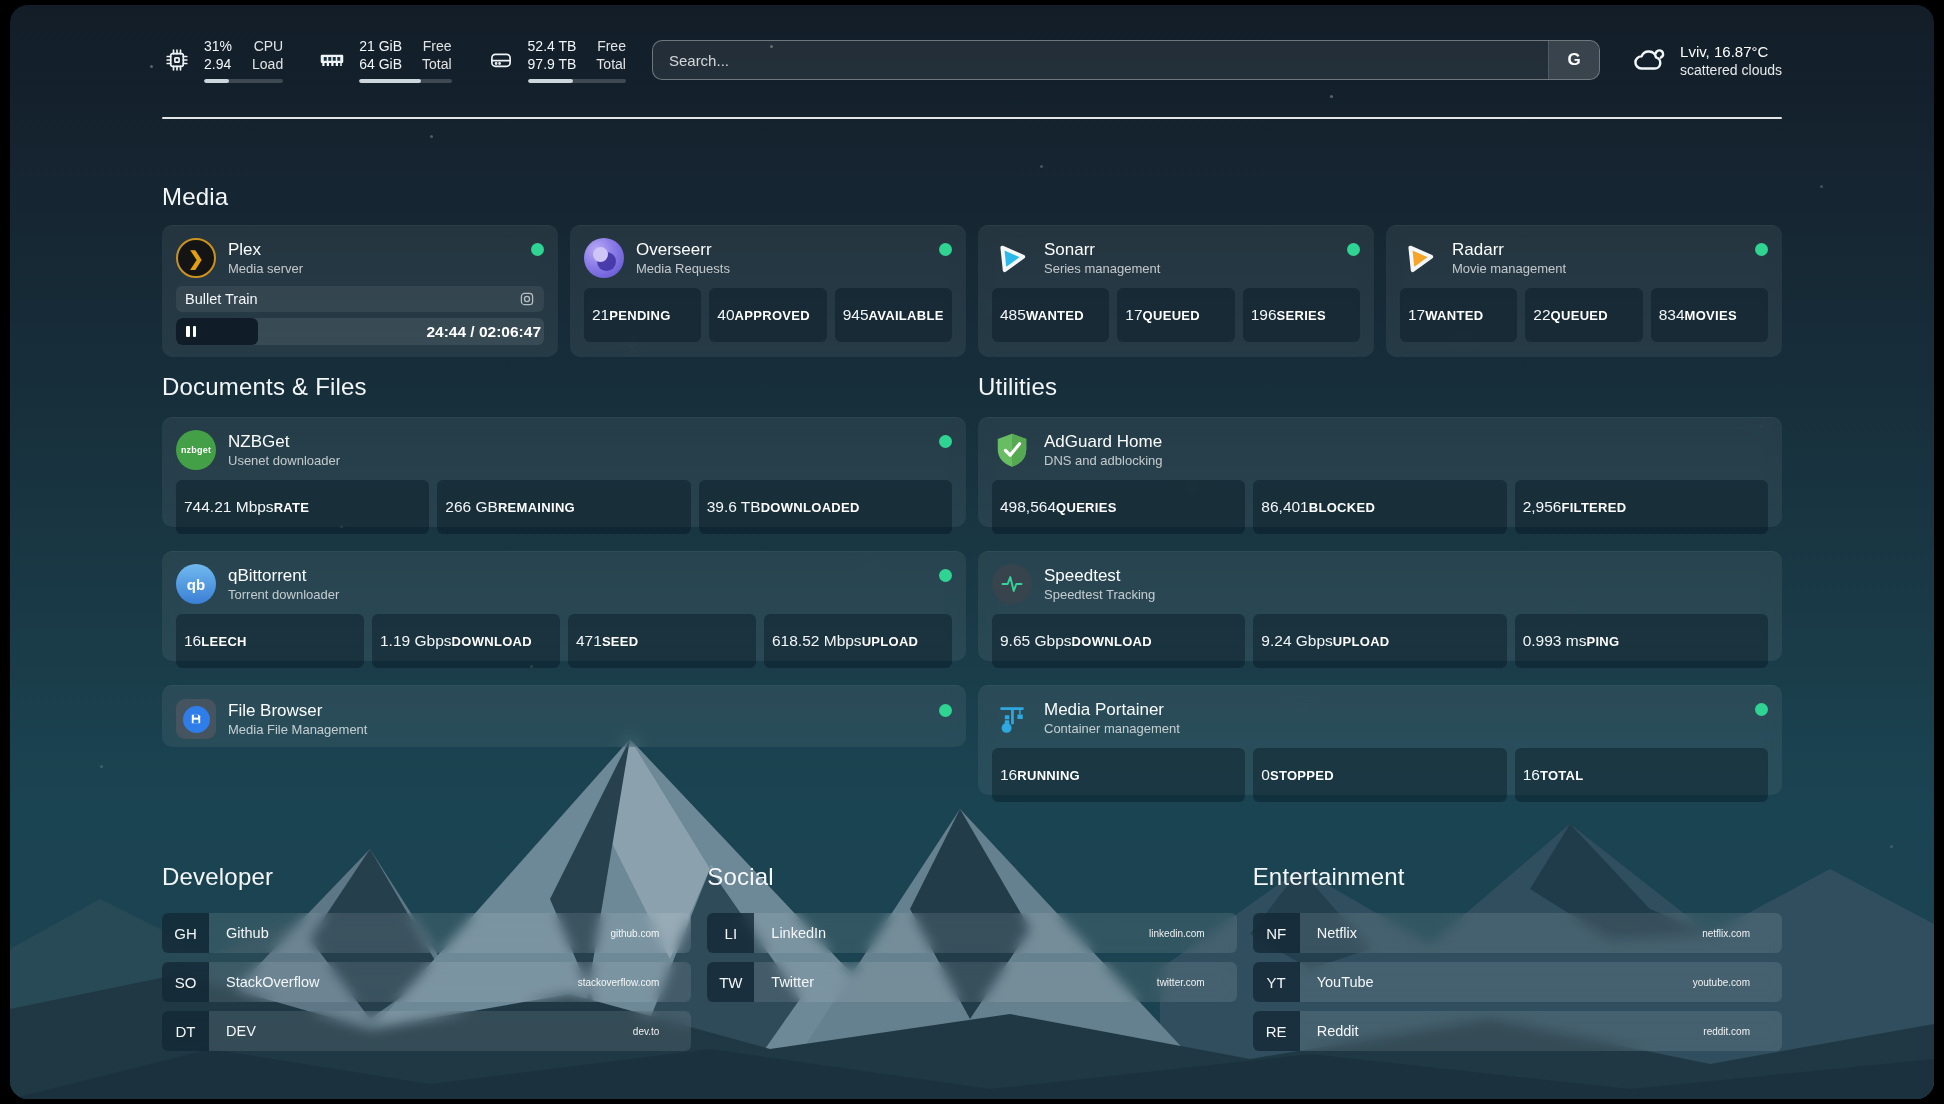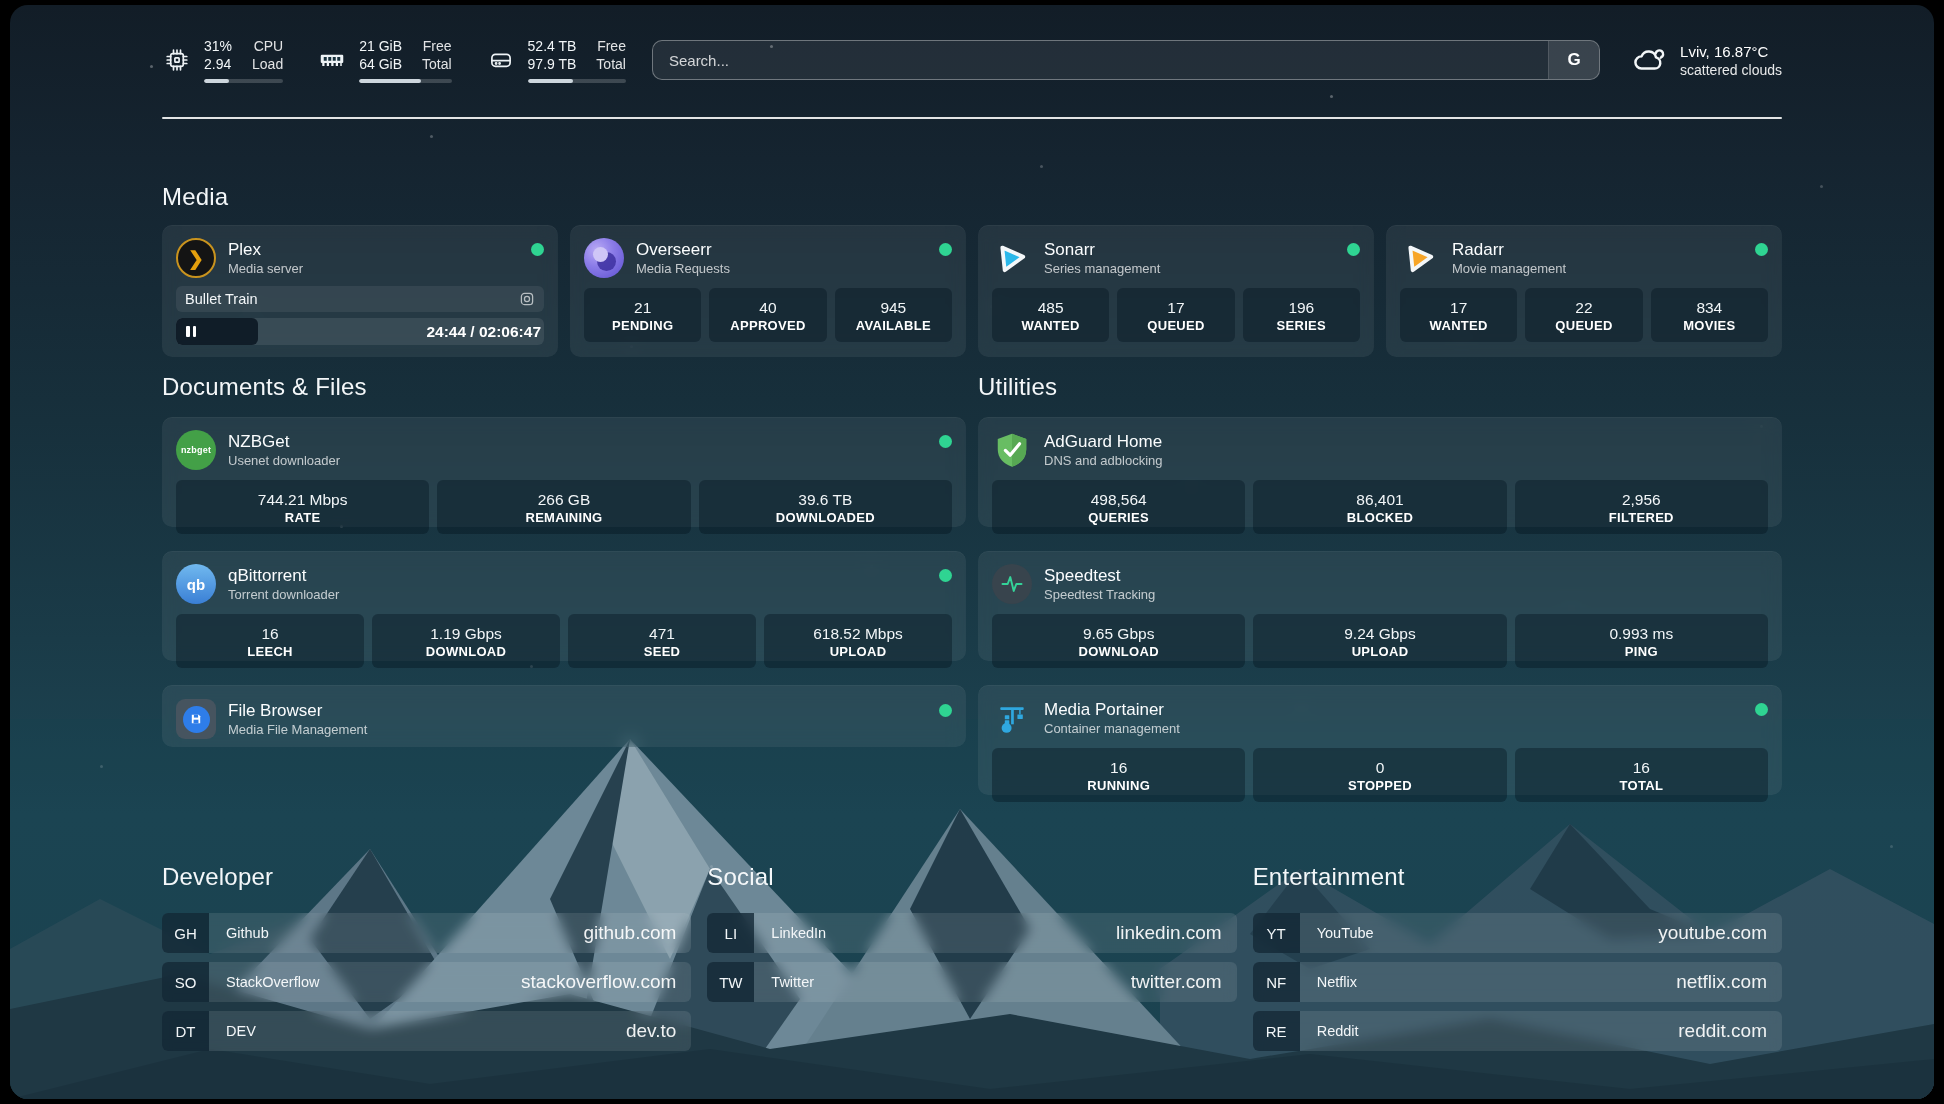--- a/index.html
+++ b/index.html
@@ -51,22 +51,22 @@
   .card.h132{height:132px;box-sizing:border-box;}
   .card.h110{height:110px;box-sizing:border-box;}
   .card.h62{height:62px;box-sizing:border-box;padding-top:14px;}
   .svc-head{display:flex;gap:12px;align-items:center;}
   .svc-icon{flex:none;width:40px;height:40px;display:flex;align-items:center;justify-content:center;}
   .svc-meta{display:flex;flex-direction:column;min-width:0;}
   .svc-name{font-size:17px;font-weight:500;line-height:21px;color:#fbfdfe;white-space:nowrap;}
   .svc-desc{font-size:13px;color:rgba(255,255,255,.72);line-height:17px;white-space:nowrap;}
   .dot{flex:none;width:13px;height:13px;border-radius:50%;background:#2fd492;margin-left:auto;align-self:flex-start;margin-top:5px;}
   .stats{display:flex;gap:8px;margin-top:10px;}
-  .stat{flex:1;background:rgba(3,18,28,.38);border-radius:6px;display:flex;flex-direction:column;align-items:center;
-    justify-content:center;padding:5px 18px;min-height:44px;}
+  .stat{flex:1;background:rgba(3,18,28,.38);border-radius:6px;display:flex;align-items:center;
+    justify-content:flex-start;padding:5px 8px;min-height:44px;}
   .stat-v{font-size:15.5px;color:#f2f6f8;line-height:20px;white-space:nowrap;}
   .stat-l{font-size:13px;font-weight:700;color:#fff;letter-spacing:.3px;line-height:15px;white-space:nowrap;}
   
   .icon-circle{width:40px;height:40px;border-radius:50%;display:flex;align-items:center;justify-content:center;}
   .plex-circ{background:#141414;border:2px solid #c9931e;box-sizing:border-box;color:#e5a00d;font-weight:700;font-size:19px;}
   .overseerr-circ{background:radial-gradient(circle at 32% 30%,#b9aaf5 0%,#8b7ce8 42%,#5d4fd0 100%);position:relative;overflow:hidden;}
   .overseerr-circ::after{content:"";position:absolute;left:9px;top:9px;width:15px;height:15px;border-radius:50%;
     background:#cfc6f7;box-shadow:6px 7px 0 2px rgba(61,48,160,.85);}
   .nzbget-circ{background:#43a047;color:#fff;font-size:9px;font-weight:700;letter-spacing:.2px;}
   .qb-circ{background:linear-gradient(180deg,#71b9ef,#3a7fd5);color:#fff;font-size:15px;font-weight:700;}
@@ -89,21 +89,21 @@
   .util-col{position:absolute;top:368px;left:968px;width:804px;}
   .col-cards{margin-top:16px;display:flex;flex-direction:column;gap:24px;}
   
   .bookmarks{position:absolute;top:858px;left:152px;width:1620px;display:grid;grid-template-columns:1fr 1fr 1fr;gap:16px;}
   .bm-rows{margin-top:22px;display:flex;flex-direction:column;gap:9px;}
   .bm-row{height:40px;display:flex;align-items:stretch;background:rgba(255,255,255,.10);border-radius:6px;overflow:hidden;
     backdrop-filter:blur(6px);cursor:pointer;}
   .bm-abbr{flex:none;width:47px;background:rgba(10,30,44,.72);display:flex;align-items:center;justify-content:center;
     font-size:15px;font-weight:500;color:#f2f6f8;}
   .bm-name{display:flex;align-items:center;padding-left:17px;font-size:14.5px;color:#f4f7f9;}
-  .bm-url{margin-left:auto;display:flex;align-items:center;padding-right:15px;font-size:19px;color:rgba(255,255,255,.92);}
+  .bm-url{margin-left:auto;display:flex;align-items:center;padding-right:32px;font-size:10px;color:rgba(255,255,255,.92);}
   svg{display:block;}
 </style>
 </head>
 <body>
 
 <div class="window">
 
   <svg class="mountains" viewBox="0 0 1924 380" preserveAspectRatio="none" aria-hidden="true">
     <polygon points="0,230 90,180 200,235 330,185 470,250 600,210 700,260 0,300" fill="#37505e" opacity="0.75"></polygon>
     <polygon points="1150,250 1290,150 1420,225 1560,105 1700,215 1820,150 1924,205 1924,380 1150,380" fill="#44596a" opacity="0.8"></polygon>
@@ -545,30 +545,30 @@
           <span class="bm-name">Twitter</span>
           <span class="bm-url">twitter.com</span>
         </div>
       </div>
     </div>
 
     <div class="bm-group">
       <div class="sec-title">Entertainment</div>
       <div class="bm-rows">
         <div class="bm-row">
+          <span class="bm-abbr">NF</span>
+          <span class="bm-name">Netflix</span>
+          <span class="bm-url">netflix.com</span>
+        </div>
+        <div class="bm-row">
           <span class="bm-abbr">YT</span>
           <span class="bm-name">YouTube</span>
           <span class="bm-url">youtube.com</span>
         </div>
         <div class="bm-row">
-          <span class="bm-abbr">NF</span>
-          <span class="bm-name">Netflix</span>
-          <span class="bm-url">netflix.com</span>
-        </div>
-        <div class="bm-row">
           <span class="bm-abbr">RE</span>
           <span class="bm-name">Reddit</span>
           <span class="bm-url">reddit.com</span>
         </div>
       </div>
     </div>
   </div>
 
 </div>
 

